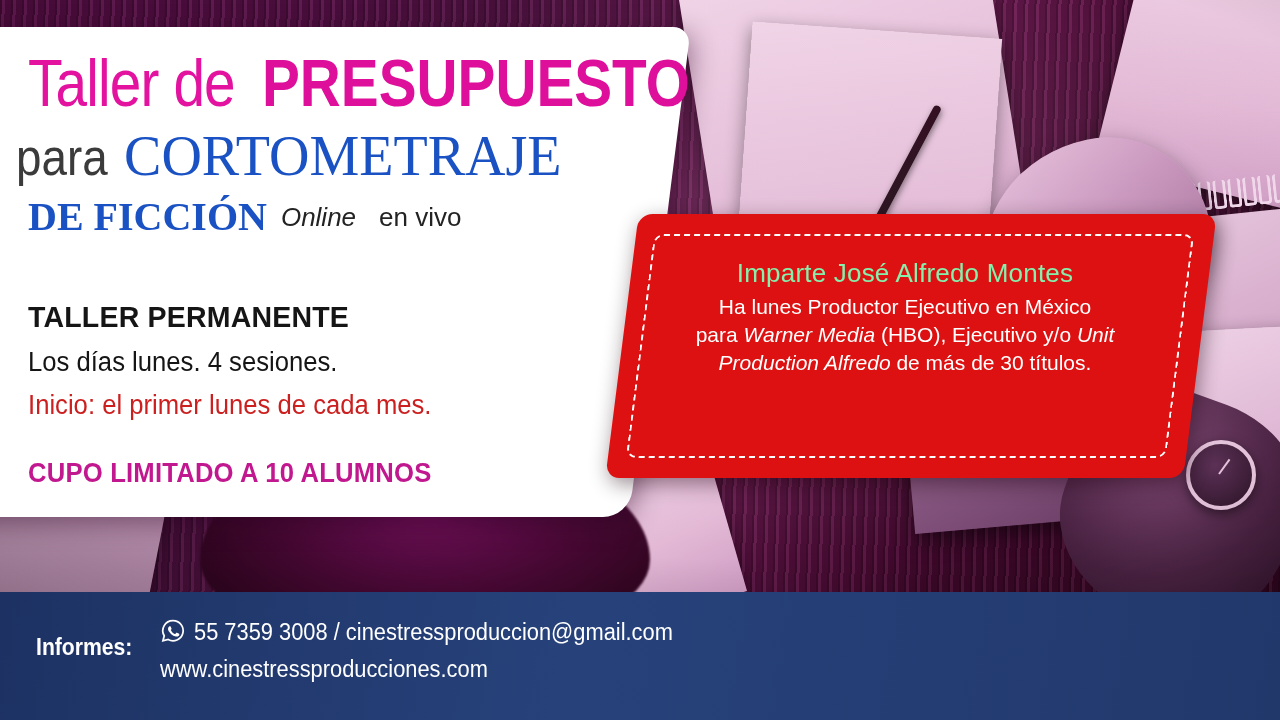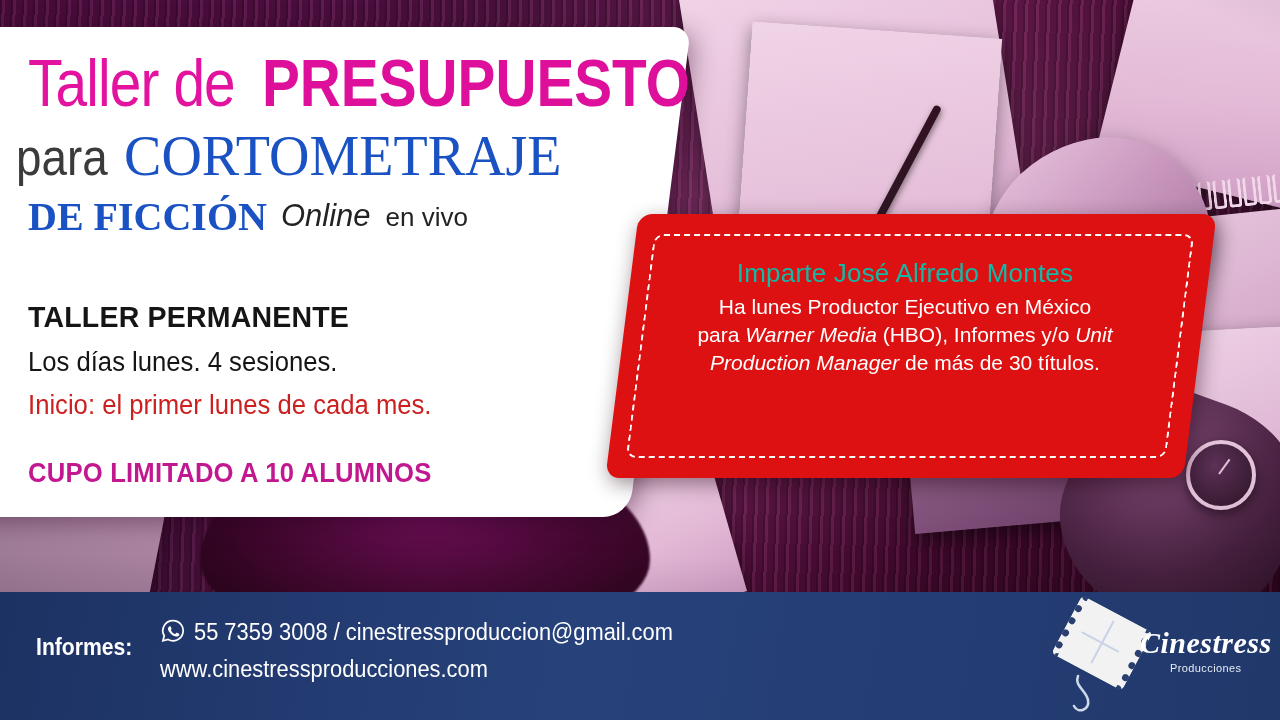--- a/index.html
+++ b/index.html
@@ -64,45 +64,45 @@
      letter-spacing:-1px;transform:scaleX(.86);transform-origin:left center;display:inline-block;vertical-align:baseline;}
   .h-presu{font-family:"Liberation Sans", sans-serif;font-size:66px;font-weight:700;color:#dd0f9b;
      letter-spacing:0px;transform:scaleX(.86);transform-origin:left center;display:inline-block;vertical-align:baseline;margin-left:-6px;}
   .h-line2{position:absolute;left:16px;top:128px;white-space:nowrap;line-height:1;}
   .h-para{font-family:"Liberation Sans", sans-serif;font-size:52px;font-weight:400;color:#3b3b3b;
      transform:scaleX(.88);transform-origin:left center;display:inline-block;}
   .h-corto{font-family:"Liberation Serif", serif;font-size:56px;font-weight:400;color:#1a52c4;
      letter-spacing:0px;display:inline-block;margin-left:4px;}
   .h-line3{position:absolute;left:28px;top:197px;white-space:nowrap;line-height:1;}
   .h-ficcion{font-family:"Liberation Serif", serif;font-size:40px;font-weight:700;color:#1a52c4;display:inline-block;}
-  .h-online{font-family:"Liberation Sans", sans-serif;font-size:31px;font-style:italic;font-weight:500;color:#232323;
+  .h-online{font-family:"Liberation Sans", sans-serif;font-size:26px;font-style:italic;font-weight:500;color:#232323;
      display:inline-block;margin-left:14px;position:relative;top:-4px;}
   .h-envivo{font-family:"Liberation Sans", sans-serif;font-size:26px;font-style:normal;font-weight:400;color:#232323;
-     display:inline-block;margin-left:15px;position:relative;top:-4px;}
+     display:inline-block;margin-left:23px;position:relative;top:-4px;}
 
   
   .perm{position:absolute;left:28px;top:300px;font-size:30px;font-weight:700;color:#151515;letter-spacing:.2px;
      transform:scaleX(.95);transform-origin:left center;}
   .dias{position:absolute;left:28px;top:347px;font-size:27px;font-weight:400;color:#151515;
      transform:scaleX(.95);transform-origin:left center;}
   .inicio{position:absolute;left:28px;top:390px;font-size:27px;font-weight:400;color:#cc1f1f;
      transform:scaleX(.95);transform-origin:left center;}
   .cupo{position:absolute;left:28px;top:458px;font-size:27px;font-weight:700;color:#c2188f;letter-spacing:.2px;
      transform:scaleX(.95);transform-origin:left center;}
 
   
   .redbox{
     position:absolute;left:622px;top:214px;width:578px;height:264px;
     background:#dd1111;border-radius:14px;
     transform:skewX(-7.2deg);box-shadow:3px 6px 20px rgba(30,0,15,.45);
   }
   .redbox .dash{position:absolute;left:18px;top:20px;right:20px;bottom:20px;
     border:2px dashed #ffffff;border-radius:10px;}
   .red-content{position:absolute;left:655px;top:258px;width:500px;}
-  .imparte{font-size:26px;color:#14b8a6;font-weight:400;letter-spacing:.2px;line-height:1.18;white-space:nowrap;}
+  .imparte{font-size:26px;color:#86efac;font-weight:400;letter-spacing:.2px;line-height:1.18;white-space:nowrap;}
   .bio{margin-top:4px;font-size:21px;color:#ffffff;font-weight:400;line-height:1.35;}
   .bio i{}
 
   
   .footer{position:absolute;left:0;bottom:0;width:1280px;height:128px;
     background:linear-gradient(100deg,#1d3263 0%,#27427b 45%,#21386b 100%);margin-top:36px;}
   .informes{position:absolute;left:36px;top:42px;font-size:23px;font-weight:700;color:#ffffff;
     transform:scaleX(.92);transform-origin:left center;}
   .wa{position:absolute;left:160px;top:26px;width:26px;height:26px;}
   .contact1{position:absolute;left:194px;top:27px;font-size:23px;color:#ffffff;font-weight:400;
@@ -172,39 +172,31 @@
   <div class="inicio">Inicio: el primer lunes de cada mes.</div>
   <div class="cupo">CUPO LIMITADO A 10 ALUMNOS</div>
 
   <div class="redbox">
     <div class="dash"></div>
   </div>
   <div class="red-content">
     <div class="imparte">Imparte José Alfredo Montes</div>
     <div class="bio">
       <span>Ha lunes Productor Ejecutivo en México</span><br>
-      <span>para </span><i>Warner Media</i><span> (HBO), Informes y/o </span><i>Unit</i><br>
-      <i>Production Manager</i><span> de más de 30 títulos.</span>
+      <span>para </span><i>Warner Media</i><span> (HBO), Ejecutivo y/o </span><i>Unit</i><br>
+      <i>Production Alfredo</i><span> de más de 30 títulos.</span>
     </div>
   </div>
 
   <div class="footer">
     <div class="informes">Informes:</div>
     <span class="wa">
       <svg viewBox="0 0 24 24" width="26" height="26" aria-hidden="true">
         <path d="M12 2.4A9.3 9.3 0 0 0 3.9 16.4L2.7 21l4.8-1.2A9.3 9.3 0 1 0 12 2.4z" fill="none" stroke="#ffffff" stroke-width="1.6"></path>
         <path d="M9.1 7.6c-.3 0-.6.1-.8.4-.3.3-.9.9-.9 2.1s.9 2.5 1.1 2.6c.1.2 1.8 2.8 4.4 3.8 2.2.8 2.6.7 3.1.6.5-.1 1.5-.6 1.7-1.2.2-.6.2-1.1.1-1.2-.1-.1-.3-.2-.6-.3l-1.6-.8c-.2-.1-.4-.1-.6.1l-.7.9c-.1.2-.3.2-.6.1-.3-.1-1.2-.4-2.2-1.4-.8-.7-1.3-1.6-1.5-1.9-.1-.3 0-.4.1-.5l.5-.6c.1-.2.1-.3 0-.5l-.7-1.7c-.2-.4-.3-.4-.5-.4h-.3z" fill="#ffffff"></path>
       </svg>
     </span>
     <div class="contact1">55 7359 3008 / cinestressproduccion@gmail.com</div>
     <div class="contact2">www.cinestressproducciones.com</div>
 
-    <div class="logo">
-      <div class="kite"></div>
-      <svg class="tail" viewBox="0 0 44 44">
-        <path d="M6 2 C 2 12, 14 16, 16 26 C 18 36, 6 40, 2 32" fill="none" stroke="#cfd8ea" stroke-width="2.6" stroke-linecap="round"></path>
-      </svg>
-      <div class="wordmark">Cinestress</div>
-      <div class="submark">Producciones</div>
-    </div>
   </div>
 
 </div>
 
 </body></html>

